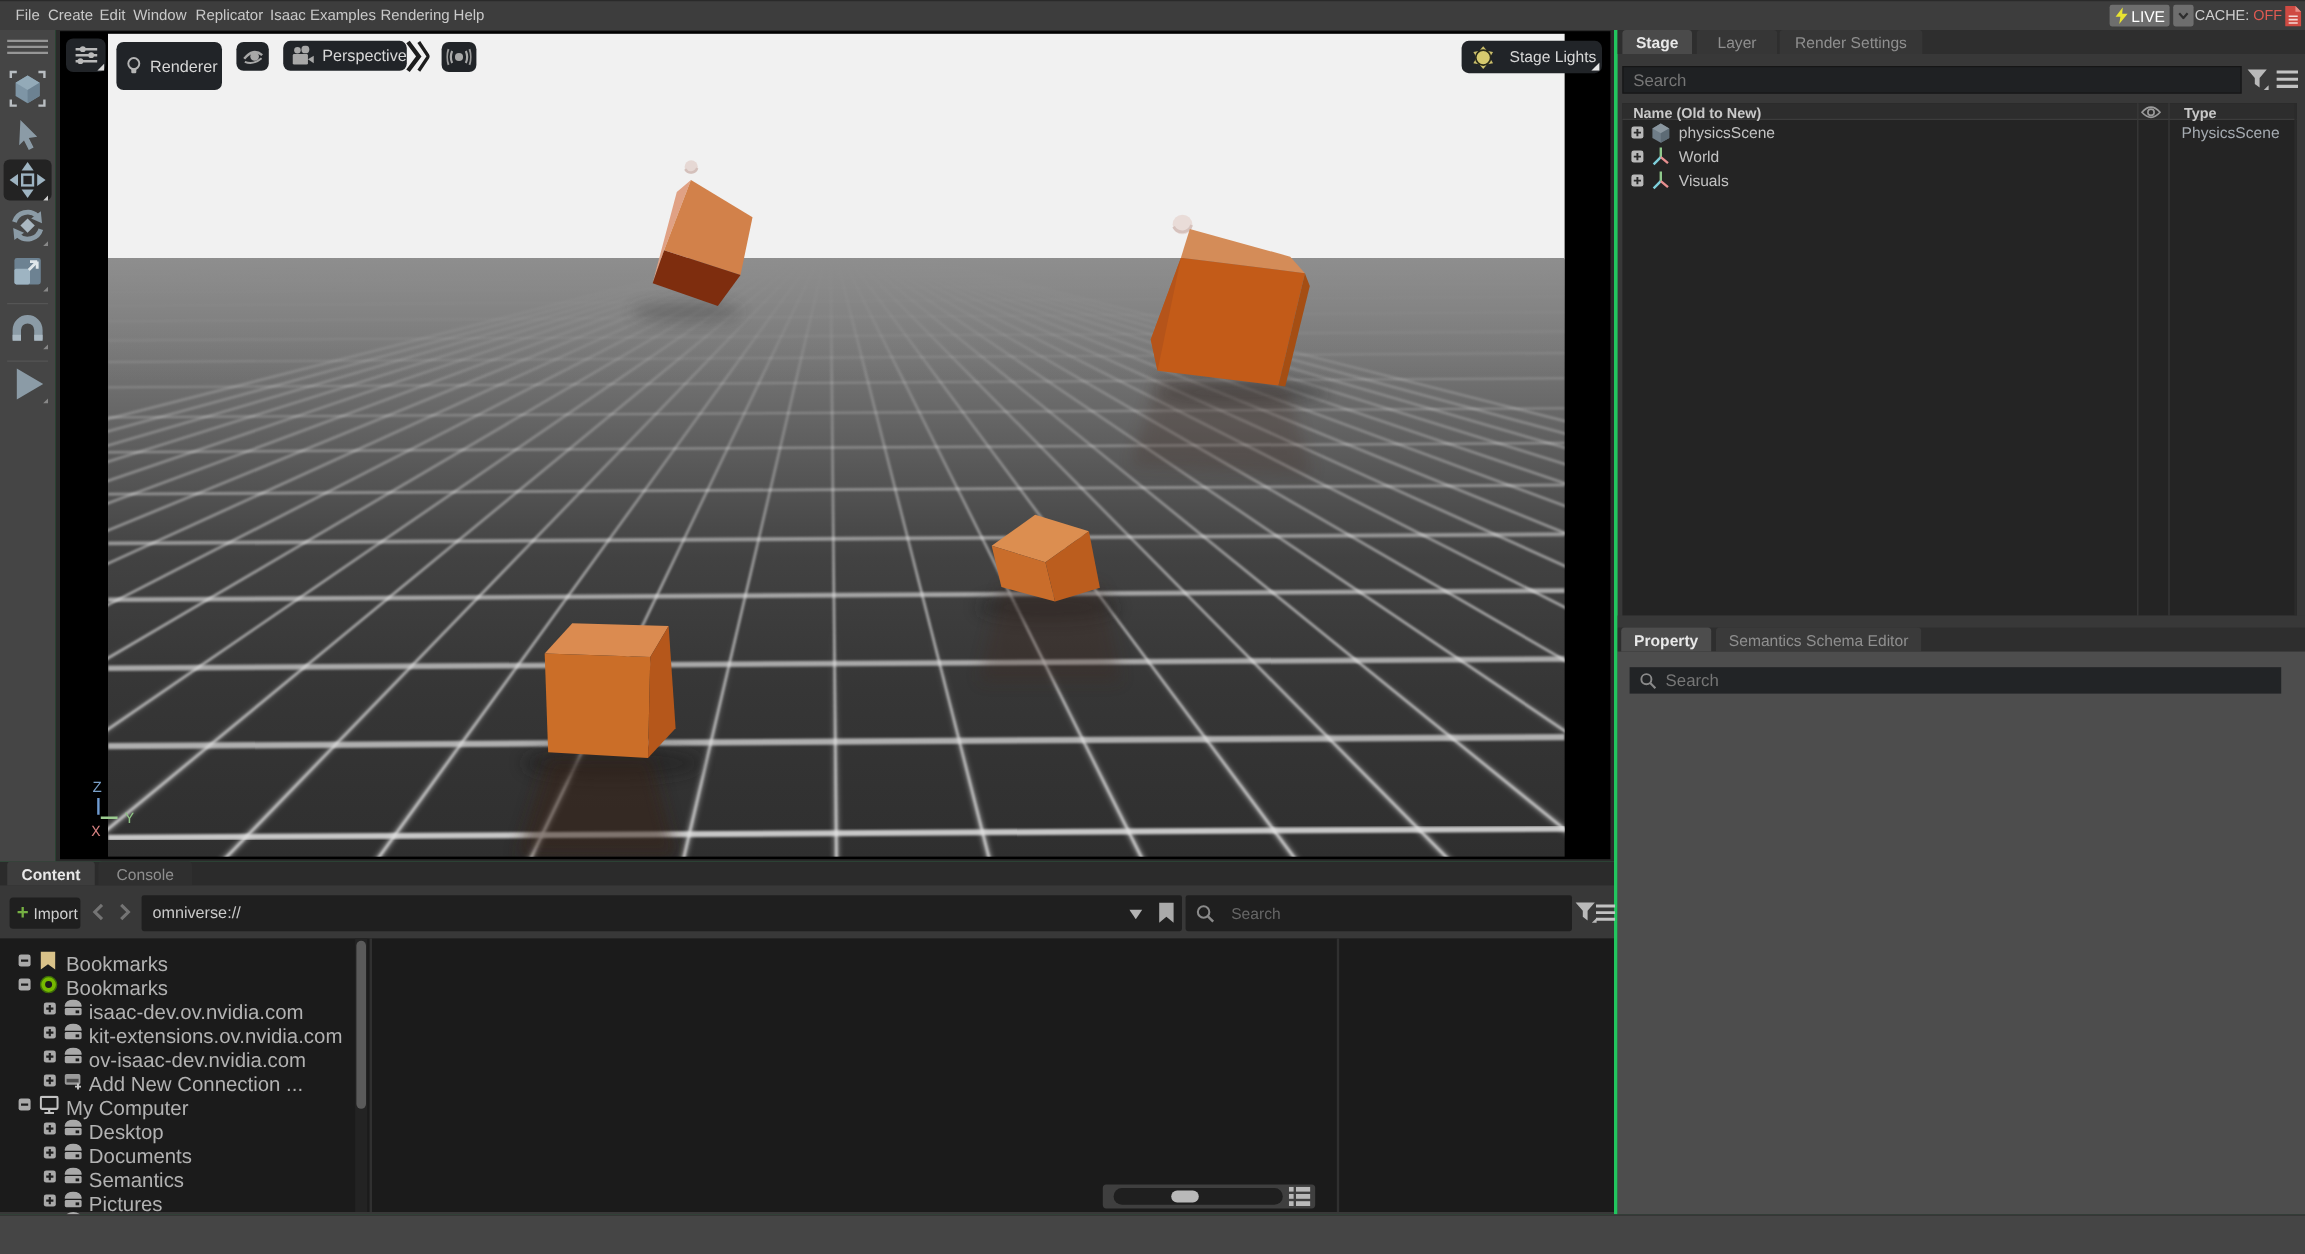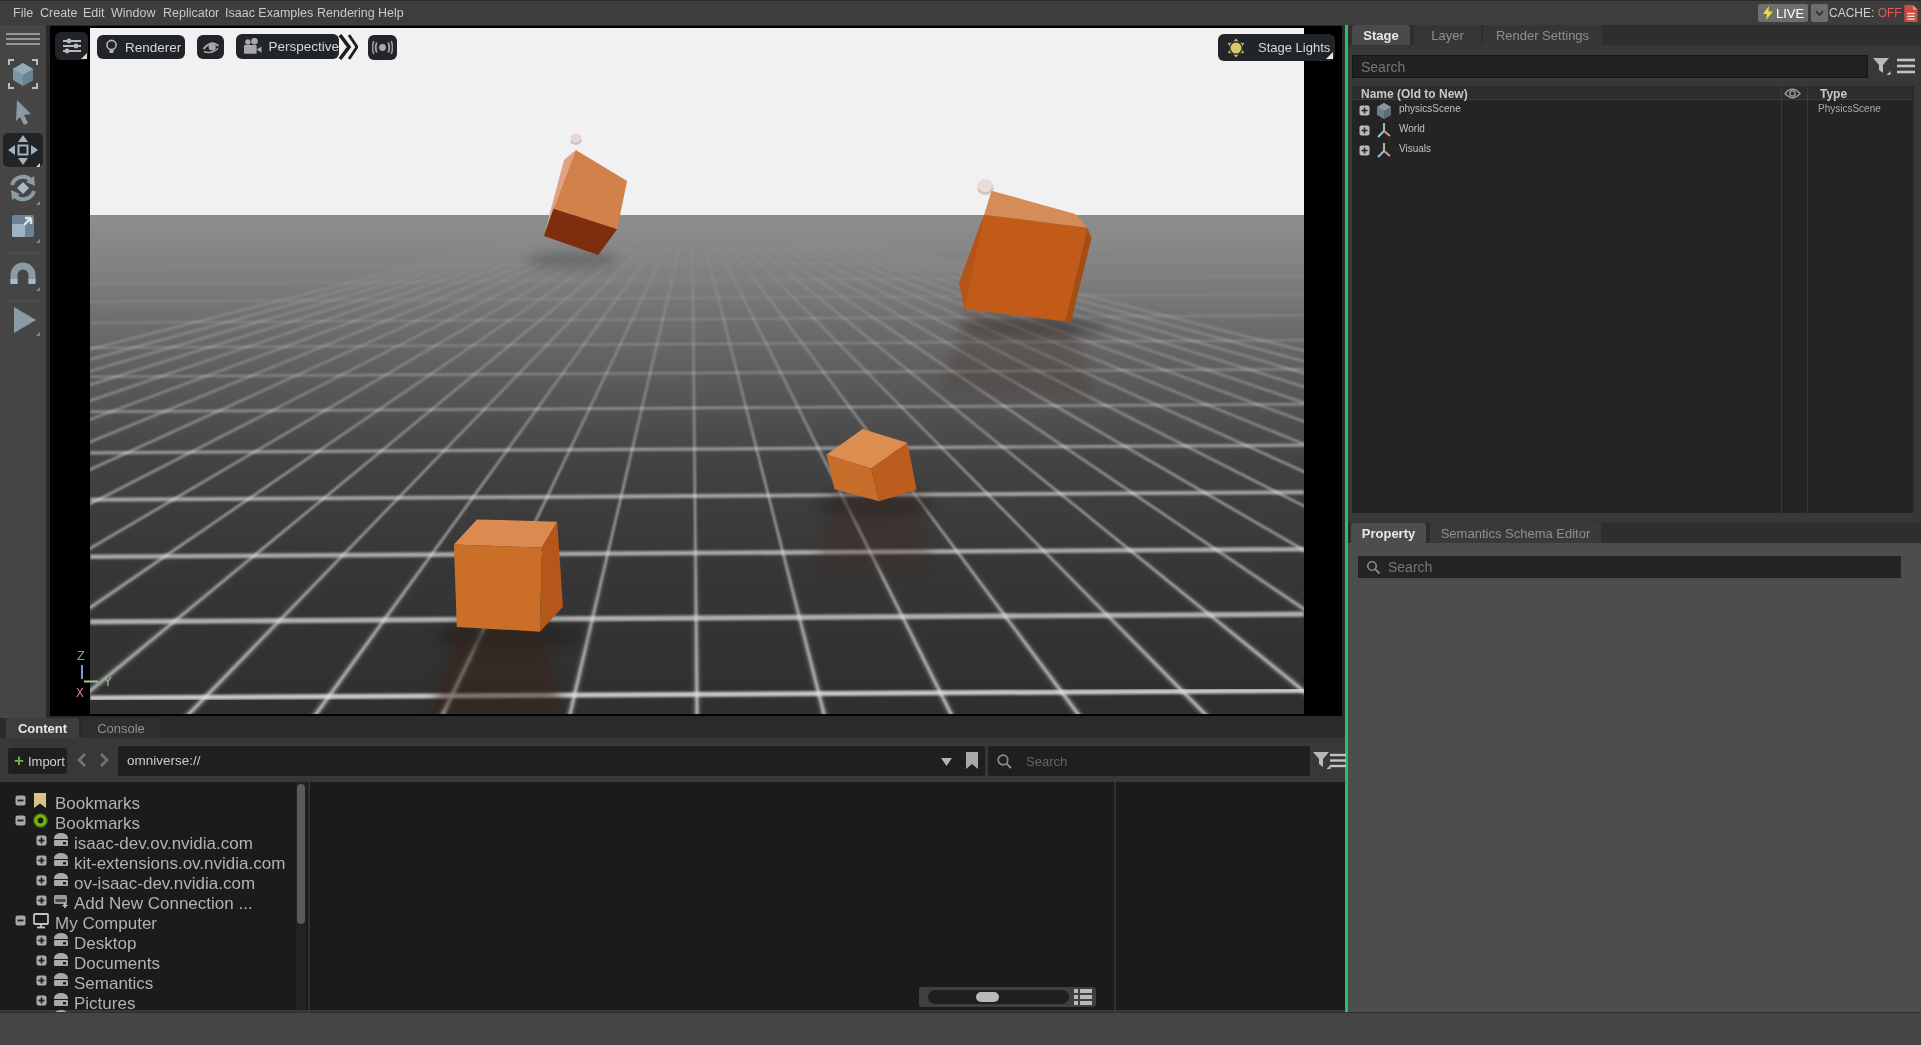--- a/index.html
+++ b/index.html
@@ -26,21 +26,21 @@
   
   #rightpanel { left:1348px; top:25px; width:573px; height:987px; background:#383838; }
 
   .tab { position:absolute; height:20px; font-size:13px; display:flex; align-items:center;
     justify-content:center; border-radius:3px 3px 0 0; }
   .tab.on  { background:#4a4a4a; color:#e8e8e8; font-weight:bold; }
   .tab.off { background:#363636; color:#8f8f8f; }
 
   .searchbox { position:absolute; background:#1f2123; color:#767676; font-size:14px; }
 
-  .srow { position:absolute; left:0; width:560px; height:20px; font-size:10px; color:#c2c2c2; }
+  .srow { position:absolute; left:0; width:560px; height:20px; font-size:13px; color:#c2c2c2; }
   .srow .pm { position:absolute; left:7px; top:4px; }
   .srow .ticon { position:absolute; left:23px; top:1px; }
   .srow .tlabel { position:absolute; left:47px; top:2px; }
   .srow > span { top:2px; }
 
   .crow { position:absolute; height:20px; font-size:17px; color:#b2b2b2;text-align:center; }
   .crow .pm { position:absolute; top:4px; }
   .crow .cicon { position:absolute; top:2px; }
   .crow .clabel { position:absolute; top:3px; }
 
@@ -336,21 +336,21 @@
               <line x1="2" y1="14" x2="20" y2="14"></line>
             </g>
           <g fill="#b9b9b9">
               <circle cx="8" cy="4" r="2.4"></circle>
               <circle cx="15" cy="9" r="2.4"></circle>
               <circle cx="6" cy="14" r="2.4"></circle>
             </g>
         </svg>
       </div>
 
-      <div class="vbtn" style="left:51px; top:10px; width:88px; height:24px; padding-left:8px;text-align:right;">
+      <div class="vbtn" style="left:51px; top:10px; width:88px; height:40px; padding-left:8px;text-align:right;">
         <svg width="13" height="16" viewBox="0 0 13 16" style="margin-right:7px;">
           <circle cx="6.5" cy="6" r="4.6" fill="none" stroke="#b5b5b5" stroke-width="1.6"></circle>
           <rect x="4.4" y="10" width="4.2" height="4" rx="1" fill="#b5b5b5"></rect>
         </svg>
         <span>Renderer</span>
       </div>
 
       <div class="vbtn" style="left:151px; top:10px; width:27px; height:24px; justify-content:center;">
         <svg width="18" height="13" viewBox="0 0 18 13">
           <path d="M1.5,8 Q9,-1.5 16.5,5" fill="none" stroke="#a8a8a8" stroke-width="2"></path>

